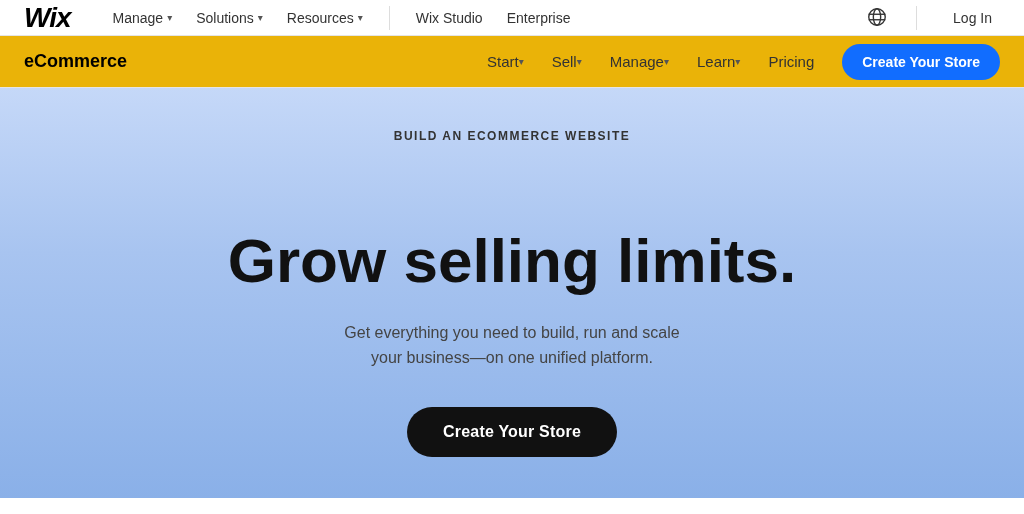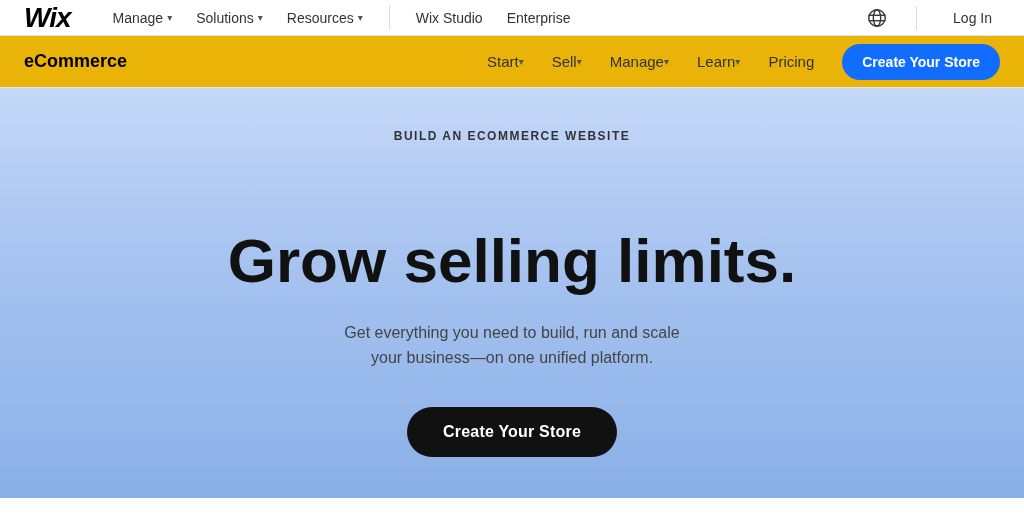--- a/index.html
+++ b/index.html
@@ -40,21 +40,21 @@
       white-space: nowrap;
     }
     .top-nav-divider {
       width: 1px;
       height: 24px;
       background: #ddd;
       margin: 0 12px;
     }
     .top-nav-right {
       display: flex;
-      align-items: center;
+      align-items: flex-start;
       gap: 16px;
     }
     .globe-icon {
       width: 22px;
       height: 22px;
       cursor: pointer;
       color: #333;
     }
     .login-btn {
       font-size: 14px;

